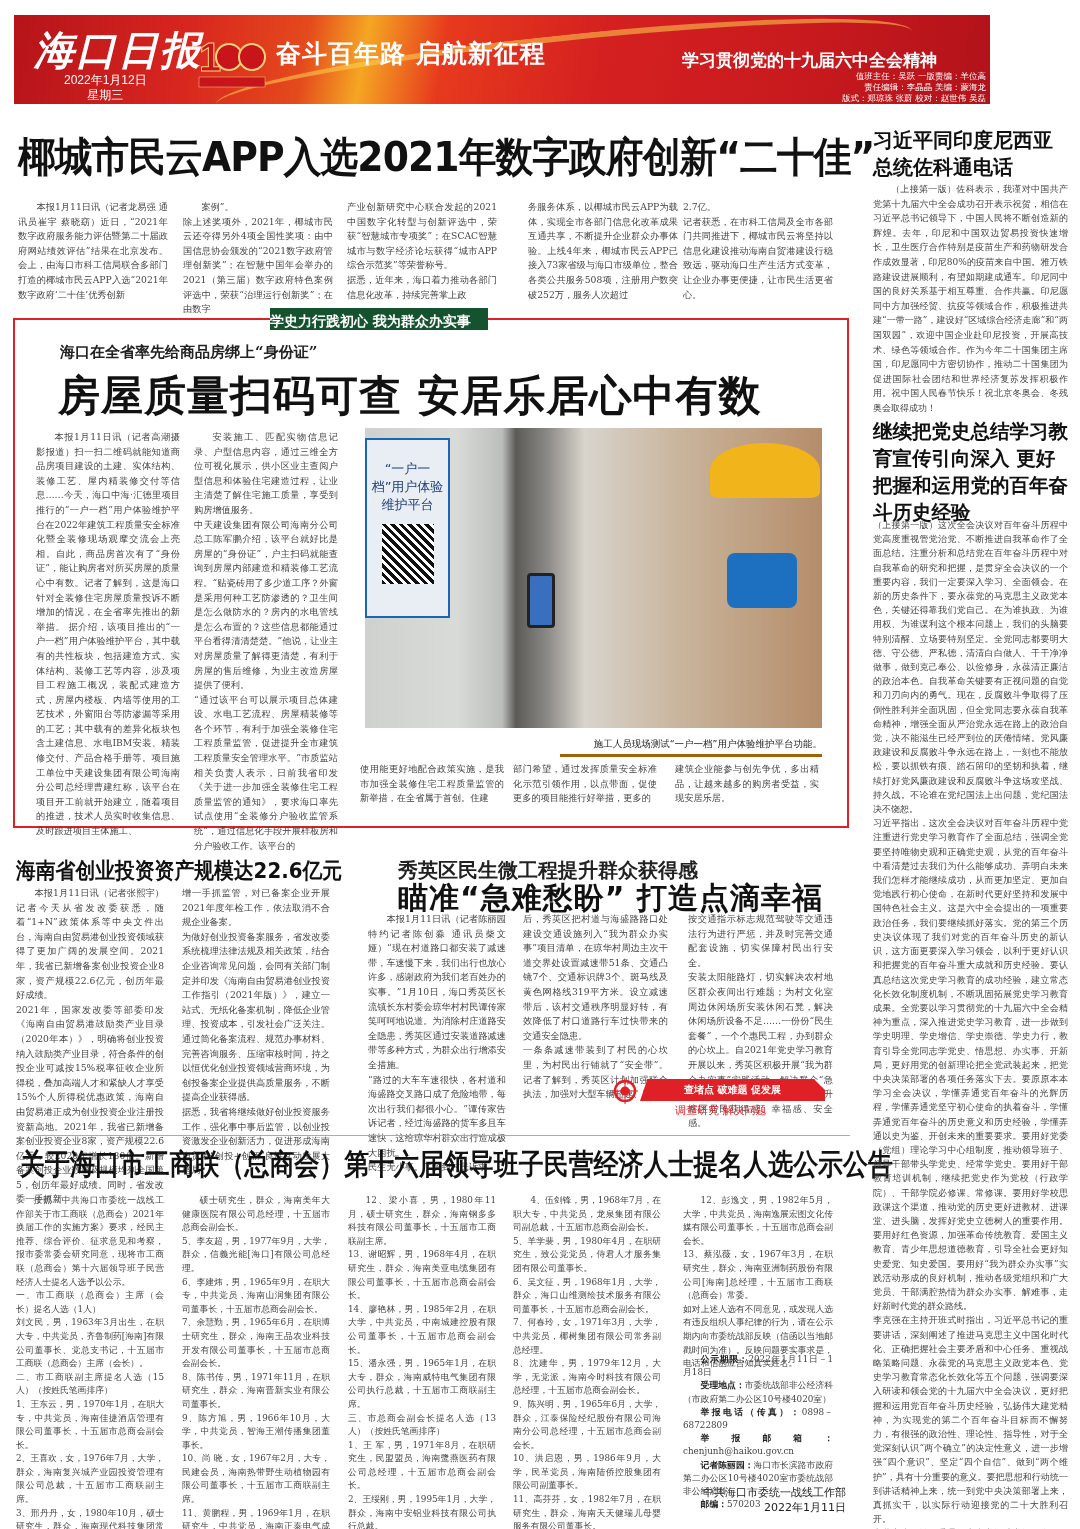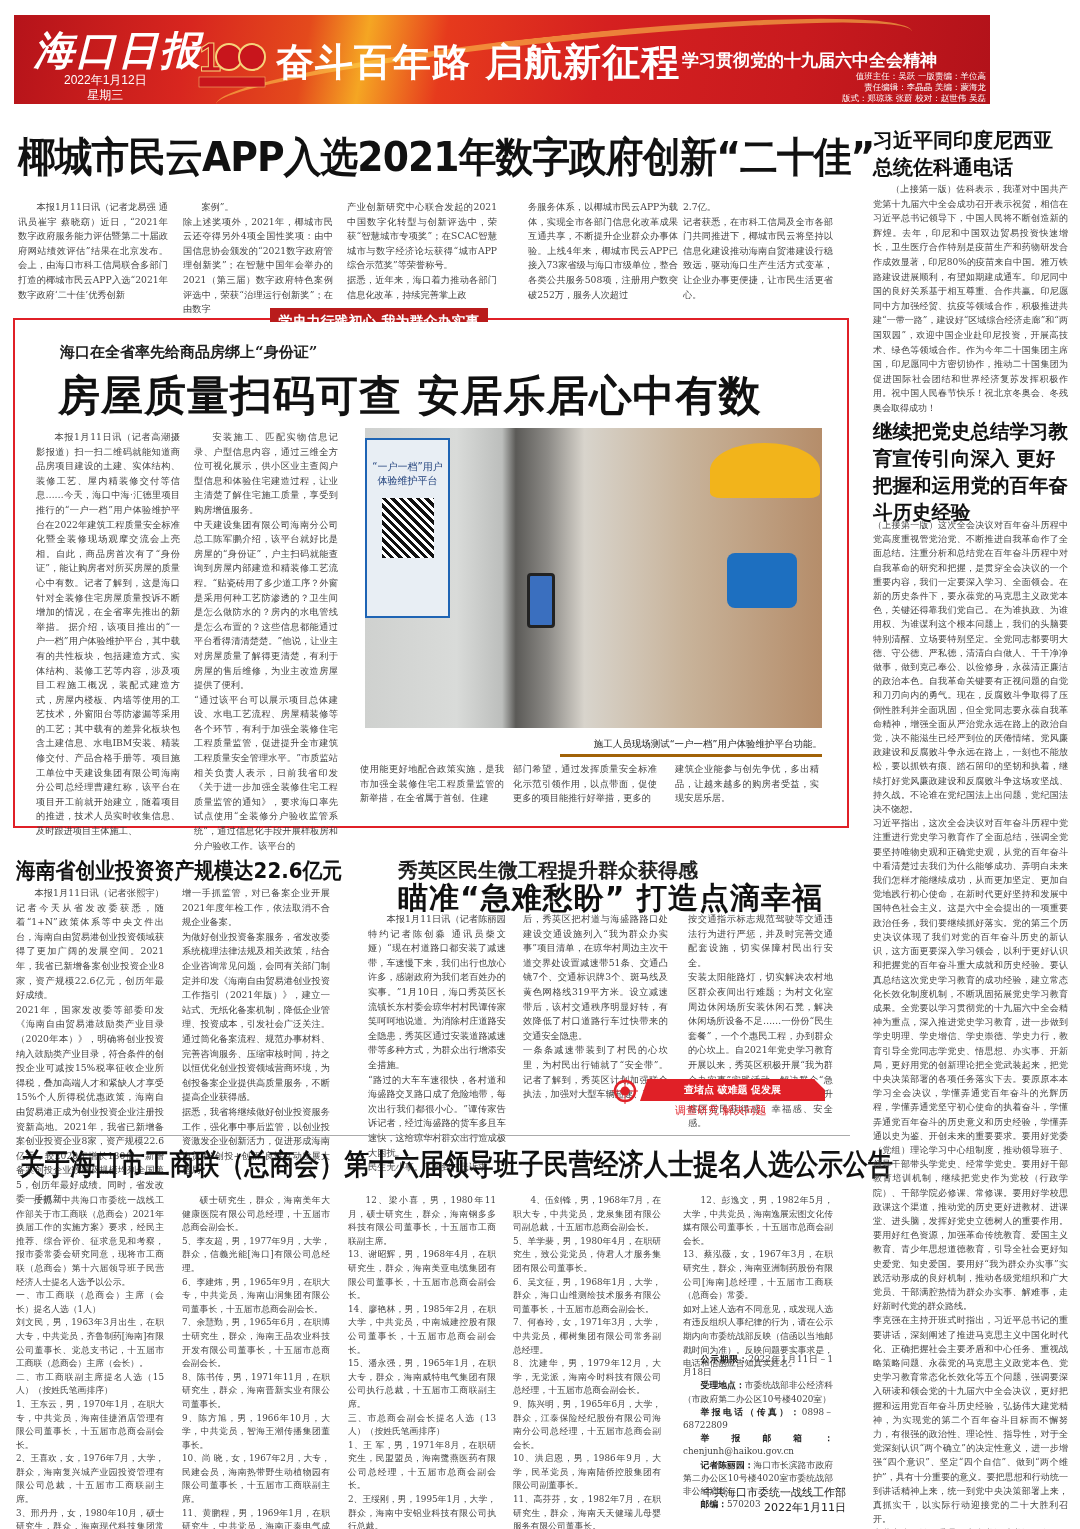--- a/index.html
+++ b/index.html
@@ -3,30 +3,30 @@
 <meta charset="utf-8">
 <style>
 *{box-sizing:border-box;margin:0;padding:0;}
 body{width:1080px;height:1529px;background:#fff;font-family:"DejaVu Serif","Liberation Serif",serif;color:#333;position:relative;overflow:hidden;}
 .abs{position:absolute;}
 .banner{left:14px;top:15px;width:976px;height:89px;background:linear-gradient(100deg,#b5131a 0%,#d8261f 18%,#e44a1c 30%,#f5a623 36%,#e63a1d 44%,#d52020 60%,#c81a1e 80%,#b2121a 100%);overflow:hidden;}
 .banner:before{content:"";position:absolute;left:200px;top:20px;width:700px;height:60px;border-radius:50%;border-top:6px solid rgba(255,210,80,.55);transform:rotate(-6deg);}
 .logo{left:20px;top:8px;font-family:"DejaVu Serif",serif;font-style:italic;font-weight:bold;color:#fff;font-size:40px;letter-spacing:2px;}
 .date{left:50px;top:58px;color:#fff;font-family:"Liberation Sans",sans-serif;font-size:12px;text-align:center;line-height:15px;}
 .badge100{left:183px;top:10px;width:70px;height:70px;}
-.slogan{left:262px;top:22px;color:#fff;font-family:"DejaVu Sans",sans-serif;font-weight:bold;font-size:38px;letter-spacing:1px;}
+.slogan{left:262px;top:22px;color:#fff;font-family:"DejaVu Sans",sans-serif;font-weight:bold;font-size:25px;letter-spacing:1px;}
 .slogan2{left:668px;top:34px;color:#fff;font-family:"DejaVu Sans",sans-serif;font-weight:bold;font-size:17px;}
 .pagenum{left:988px;top:12px;color:#fff;font-family:"Liberation Sans",sans-serif;font-size:42px;font-weight:bold;margin-top:44px;}
 .staff{right:4px;top:56px;color:#fff;font-family:"DejaVu Sans",sans-serif;font-size:8.5px;text-align:right;line-height:11px;}
 .h1{font-family:"DejaVu Sans",sans-serif;font-weight:bold;color:#111;}
 .col{font-size:9.2px;line-height:14.6px;color:#444;text-align:justify;}
 .col b{color:#222;font-family:"DejaVu Sans",sans-serif;}
 .ind{text-indent:2em;}
 .redbox{left:13px;top:318px;width:836px;height:510px;border:2px solid #e02027;}
-.redtag{left:270px;top:308px;width:218px;height:14px;background:#b91c1c;color:#fff;font-family:"DejaVu Sans",sans-serif;font-weight:bold;font-size:14px;text-align:center;line-height:26px;}
+.redtag{left:270px;top:308px;width:218px;height:22px;background:#14532d;color:#fff;font-family:"DejaVu Sans",sans-serif;font-weight:bold;font-size:14px;line-height:26px;}
 .photo{left:365px;top:428px;width:457px;height:300px;background:linear-gradient(90deg,#cfd1cf 0%,#d9dbd9 20%,#bcbebc 30%,#5b5a57 33%,#8c8a86 40%,#d8d4cc 48%,#c8b39a 70%,#b58d6a 100%);overflow:hidden;}
 .hr{height:1px;background:#aaa;}
 .sidehead{font-family:"DejaVu Sans",sans-serif;font-weight:bold;color:#111;font-size:20px;line-height:27px;}
 .tagbar{left:640px;top:1079px;width:185px;height:22px;background:#e02027;color:#fff;font-family:"DejaVu Sans",sans-serif;font-weight:bold;font-size:10px;line-height:22px;text-align:center;clip-path:polygon(4% 0,94% 0,100% 50%,100% 100%,0 100%);}
 .tagsub{left:675px;top:1103px;color:#e02027;font-family:"DejaVu Sans",sans-serif;font-size:11px;}
 </style>
 </head>
 <body>
 
 <div class="abs banner">
@@ -65,21 +65,21 @@
 <div class="abs redtag">学史力行践初心  我为群众办实事</div>
 <div class="abs" style="left:60px;top:343px;font-size:15px;font-weight:bold;color:#222;font-family:'DejaVu Serif',serif;">海口在全省率先给商品房绑上“身份证”</div>
 <div class="abs h1" style="left:58px;top:368px;font-size:42px;letter-spacing:1px;">房屋质量扫码可查  安居乐居心中有数</div>
 <div class="abs col ind" style="left:36px;top:430px;width:144px;">本报1月11日讯（记者高潮摄影报道）扫一扫二维码就能知道商品房项目建设的土建、实体结构、装修工艺、屋内精装修交付等信息……今天，海口中海·汇德里项目推行的“一户一档”用户体验维护平台在2022年建筑工程质量安全标准化暨全装修现场观摩交流会上亮相。自此，商品房首次有了“身份证”，能让购房者对所买房屋的质量心中有数。记者了解到，这是海口针对全装修住宅房屋质量投诉不断增加的情况，在全省率先推出的新举措。
 据介绍，该项目推出的“一户一档”用户体验维护平台，其中载有的共性板块，包括建造方式、实体结构、装修工艺等内容，涉及项目工程施工概况，装配式建造方式，房屋内楼板、内墙等使用的工艺技术，外窗阳台等防渗漏等采用的工艺；其中载有的差异化板块包含土建信息、水电IBM安装、精装修交付、产品合格手册等。项目施工单位中天建设集团有限公司海南分公司总经理曹建红称，该平台在项目开工前就开始建立，随着项目的推进，技术人员实时收集信息、及时跟进项目主体施工、</div>
 <div class="abs col ind" style="left:194px;top:430px;width:144px;white-space:pre-line;">安装施工、匹配实物信息记录、户型信息内容，通过三维全方位可视化展示，供小区业主查阅户型信息和体验住宅建造过程，让业主清楚了解住宅施工质量，享受到购房增值服务。
 中天建设集团有限公司海南分公司总工陈军鹏介绍，该平台就好比是房屋的“身份证”，户主扫码就能查询到房屋内部建造和精装修工艺流程。“贴瓷砖用了多少道工序？外窗是采用何种工艺防渗透的？卫生间是怎么做防水的？房内的水电管线是怎么布置的？这些信息都能通过平台看得清清楚楚。”他说，让业主对房屋质量了解得更清楚，有利于房屋的售后维修，为业主改造房屋提供了便利。
 “通过该平台可以展示项目总体建设、水电工艺流程、房屋精装修等各个环节，有利于加强全装修住宅工程质量监管，促进提升全市建筑工程质量安全管理水平。”市质监站相关负责人表示，日前我省印发《关于进一步加强全装修住宅工程质量监管的通知》，要求海口率先试点使用“全装修分户验收监管系统”，通过信息化手段开展样板房和分户验收工作。该平台的</div>
 <div class="abs photo">
   <div class="abs" style="left:0;top:10px;width:85px;height:180px;background:#e8eef4;border:2px solid #1e64b4;">
-    <div style="font-size:10px;color:#1e3f7a;text-align:center;padding:20px 4px 4px;font-family:'DejaVu Sans',sans-serif;">“一户一档”用户体验维护平台</div>
+    <div style="font-size:13px;color:#1e3f7a;text-align:center;padding:20px 4px 4px;font-family:'DejaVu Sans',sans-serif;">“一户一档”用户体验维护平台</div>
     <div style="margin:6px auto;width:52px;height:60px;background:repeating-linear-gradient(45deg,#111 0 3px,#fff 3px 6px);"></div>
   </div>
   <div class="abs" style="left:345px;top:15px;width:110px;height:55px;background:#f2b41b;border-radius:50% 50% 10% 10%;"></div>
   <div class="abs" style="left:362px;top:125px;width:70px;height:55px;background:#1d6fc0;border-radius:8px;"></div>
   <div class="abs" style="left:162px;top:145px;width:28px;height:55px;background:#3a6fbf;border:3px solid #222;border-radius:4px;"></div>
 </div>
 <div class="abs" style="left:560px;top:738px;width:262px;font-size:9.5px;color:#222;text-align:right;font-family:'DejaVu Sans',sans-serif;border-bottom:3px solid #a16207;padding-bottom:3px;">施工人员现场测试“一户一档”用户体验维护平台功能。</div>
 <div class="abs col" style="left:360px;top:762px;width:144px;">使用能更好地配合政策实施，是我市加强全装修住宅工程质量监管的新举措，在全省属于首创。住建</div>
 <div class="abs col" style="left:513px;top:762px;width:144px;">部门希望，通过发挥质量安全标准化示范引领作用，以点带面，促使更多的项目能推行好举措，更多的</div>
 <div class="abs col" style="left:675px;top:762px;width:144px;">建筑企业能参与创先争优，多出精品，让越来越多的购房者受益，实现安居乐居。</div>

